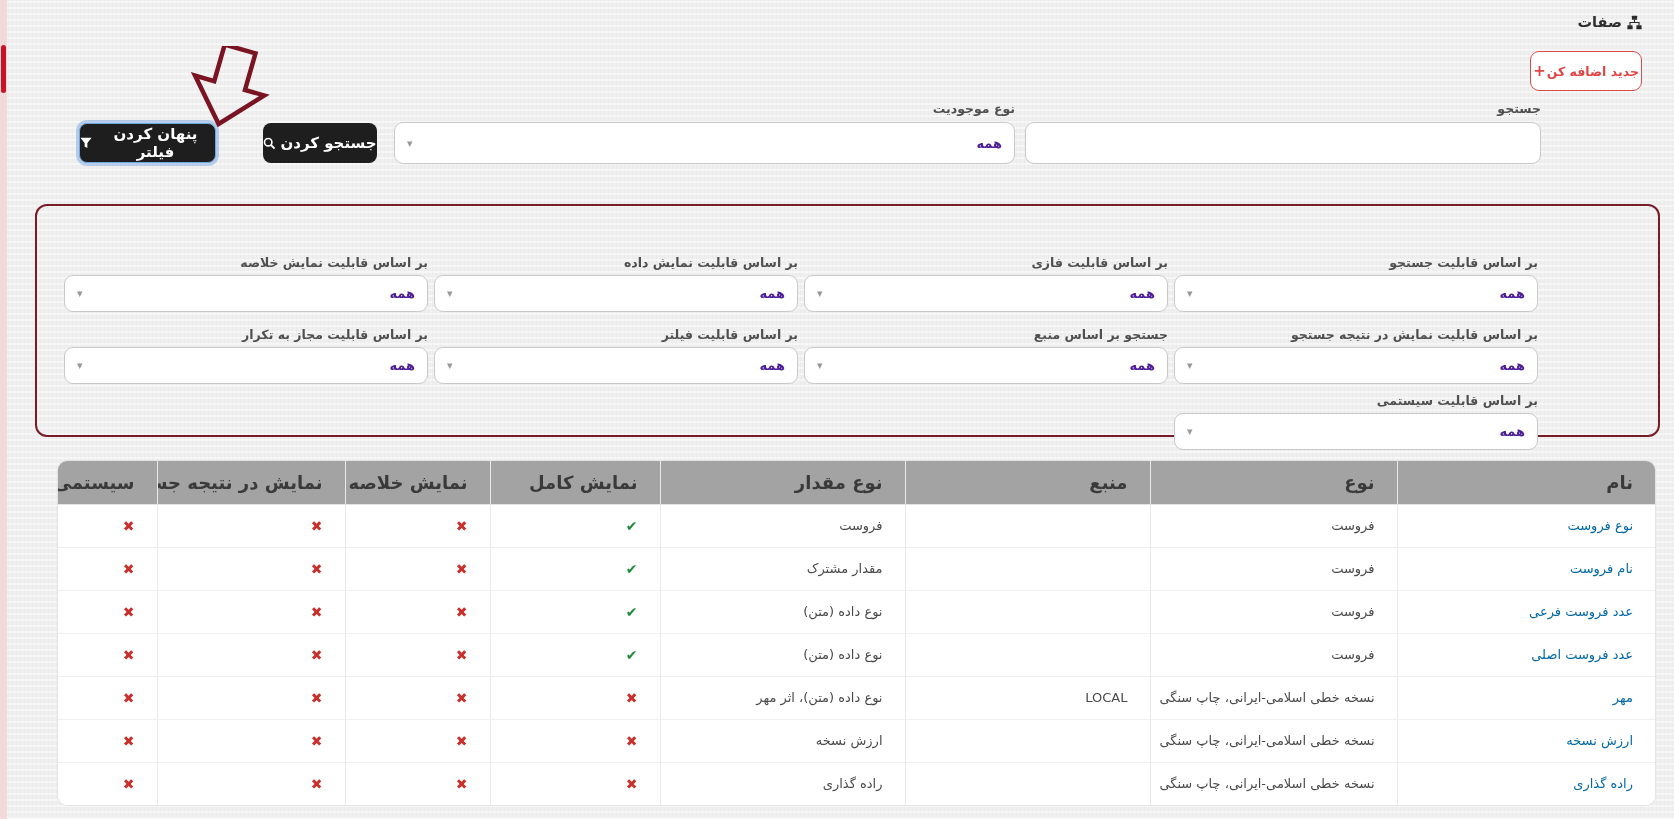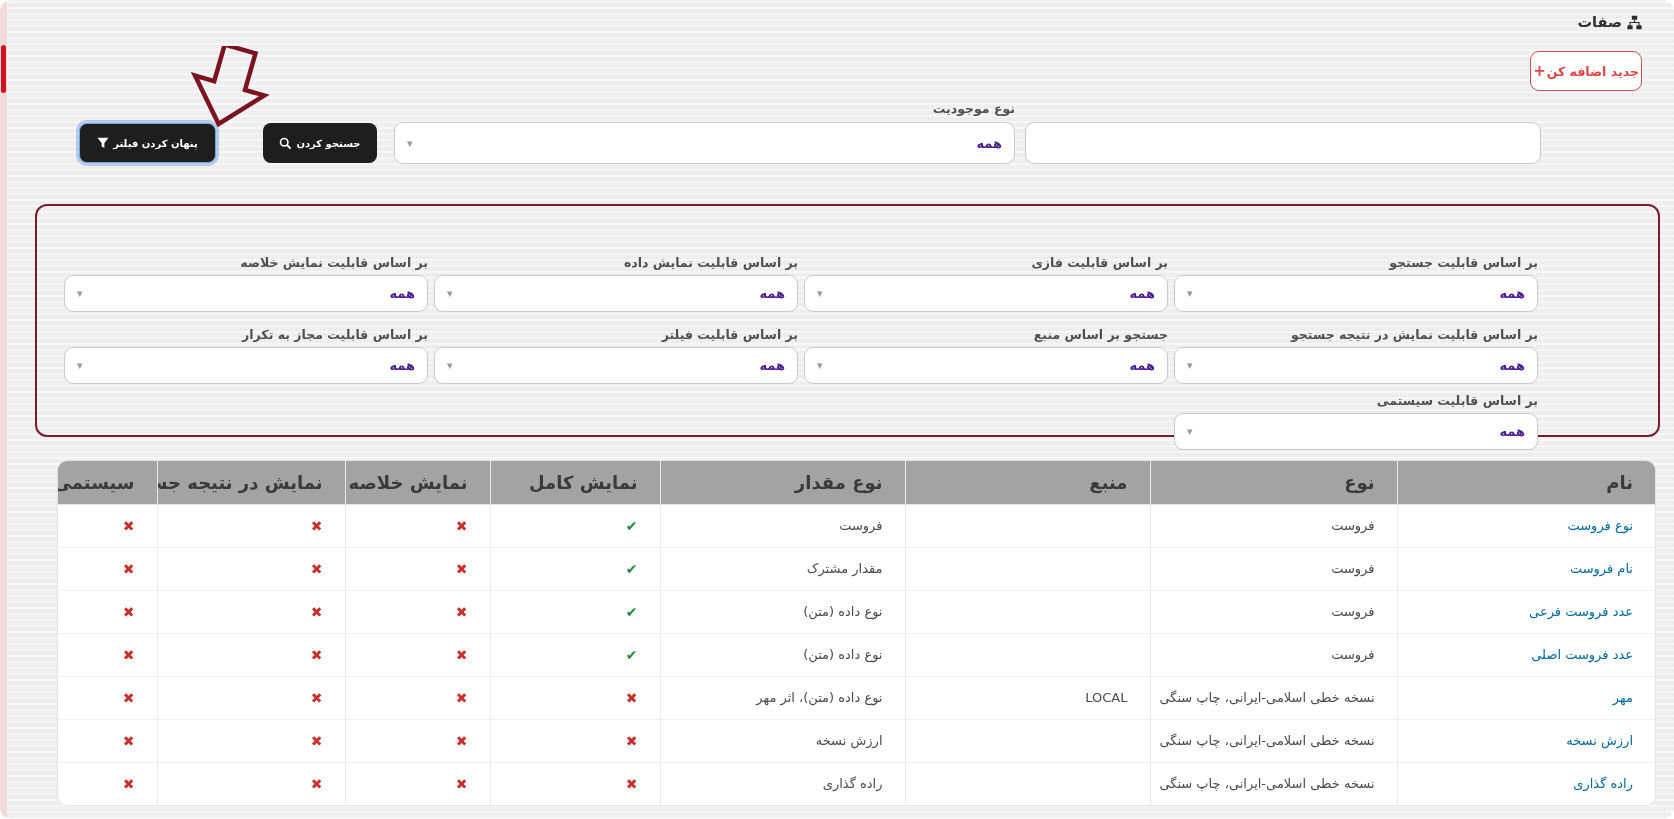--- a/index.html
+++ b/index.html
@@ -11,21 +11,20 @@
   .canvas {
     position: relative;
     width: 1674px;
     height: 819px;
     overflow: hidden;
     direction: rtl;
     background-color: #f0efef;
     background-image:
       repeating-linear-gradient(90deg, rgba(0,0,0,0.014) 0 1px, transparent 1px 4px),
       repeating-linear-gradient(0deg, rgba(255,255,255,0.5) 0 2px, transparent 2px 6px);
-    border-radius: 12px;
   }
 
   
   .page-title {
     position: absolute; top: 14px; right: 32px;
     display: flex; align-items: center; gap: 5px;
     font-size: 14.5px; font-weight: 600; color: #2e2e2e;
   }
   .page-title svg { display: block; }
 
@@ -72,21 +71,21 @@
     padding: 0 12px; cursor: pointer;
   }
   .select-value { font-size: 13px; font-weight: 700; color: #4c1d95; }
   .select-caret { color: #999; font-size: 11px; line-height: 1; }
   .entity-select { position: absolute; top: 122px; left: 394px; width: 621px; height: 42px; }
 
   .dark-btn {
     position: absolute; height: 40px;
     background: #1e1e1e; color: #fff;
     border: none; border-radius: 8px;
-    font-size: 10px; font-weight: 600;
+    font-size: 15px; font-weight: 600;
     display: flex; align-items: center; justify-content: center; gap: 4px;
     cursor: pointer; font-family: inherit;
   }
   .search-btn { top: 123px; left: 255px; width: 114px; margin-left: 8px; }
   .filter-btn {
     top: 123px; left: 79px; width: 137px;
     border: 1px solid #6ea8dc;
     box-shadow: 0 0 0 3px rgba(120,165,225,0.5);
   }
   .dark-btn svg { display: block; }
@@ -158,20 +157,21 @@
 
   <button class="add-btn">
     <span>جدید اضافه کن</span>
     <span class="plus">+</span>
   </button>
 
   <div class="scroll-track">
     <div class="scroll-thumb"></div>
   </div>
 
+  <div class="field-label search-label">جستجو</div>
   <input class="text-input" type="text" value="" style="">
 
   <div class="field-label entity-label">نوع موجودیت</div>
   <div class="select-box entity-select">
     <span class="select-value">همه</span>
     <span class="select-caret">▾</span>
   </div>
 
   <button class="dark-btn search-btn">
     <span>جستجو کردن</span>

